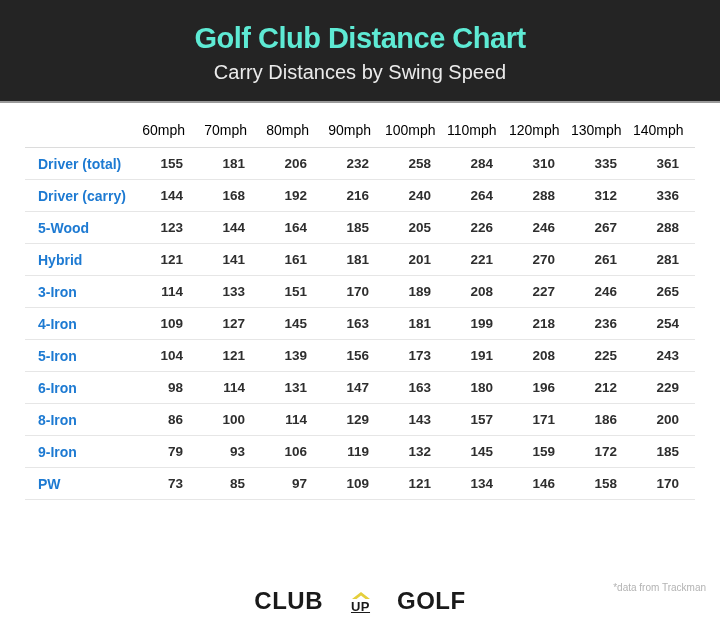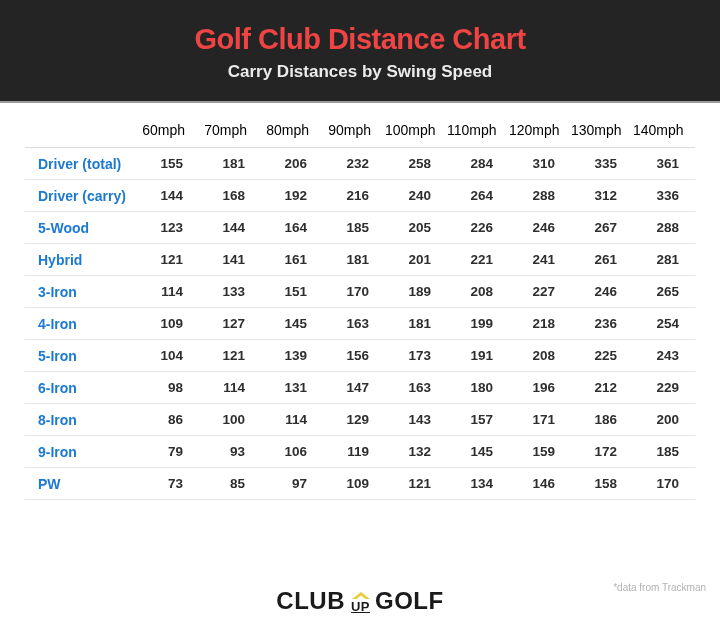--- a/index.html
+++ b/index.html
@@ -20,31 +20,31 @@
   .banner {
     height: 101px;
     background: #242424;
     border-bottom: 2px solid #9a9a9a;
     display: flex;
     flex-direction: column;
     align-items: center;
     justify-content: center;
   }
   .banner .title {
-    color: #ef4444;
+    color: #5eead4;
     font-size: 29px;
     font-weight: bold;
     letter-spacing: -0.5px;
     line-height: 1;
     margin-top: 4px;
   }
   .banner .subtitle {
     color: #ebebeb;
-    font-size: 17px;
-    font-weight: bold;
+    font-size: 20px;
+    font-weight: normal;
     margin-top: 9px;
     line-height: 1;
   }
 
   
   .table-wrap {
     margin: 13px 25px 0 25px;
   }
   table.dist {
     width: 670px;
@@ -103,20 +103,21 @@
   }
   .logo {
     position: absolute;
     left: 0;
     right: 0;
     top: 10px;
     display: flex;
     align-items: flex-end;
     justify-content: center;
     color: #1a1a1a;
+    gap: 22px;
   }
   .logo .big {
     font-size: 24px;
     font-weight: bold;
     letter-spacing: 0.5px;
     line-height: 1;
   }
   .logo .up-block {
     display: inline-flex;
     flex-direction: column;
@@ -213,21 +214,21 @@
             <td>288</td>
           </tr>
           <tr>
             <th>Hybrid</th>
             <td>121</td>
             <td>141</td>
             <td>161</td>
             <td>181</td>
             <td>201</td>
             <td>221</td>
-            <td>241</td>
+            <td>270</td>
             <td>261</td>
             <td>281</td>
           </tr>
           <tr>
             <th>3-Iron</th>
             <td>114</td>
             <td>133</td>
             <td>151</td>
             <td>170</td>
             <td>189</td>

